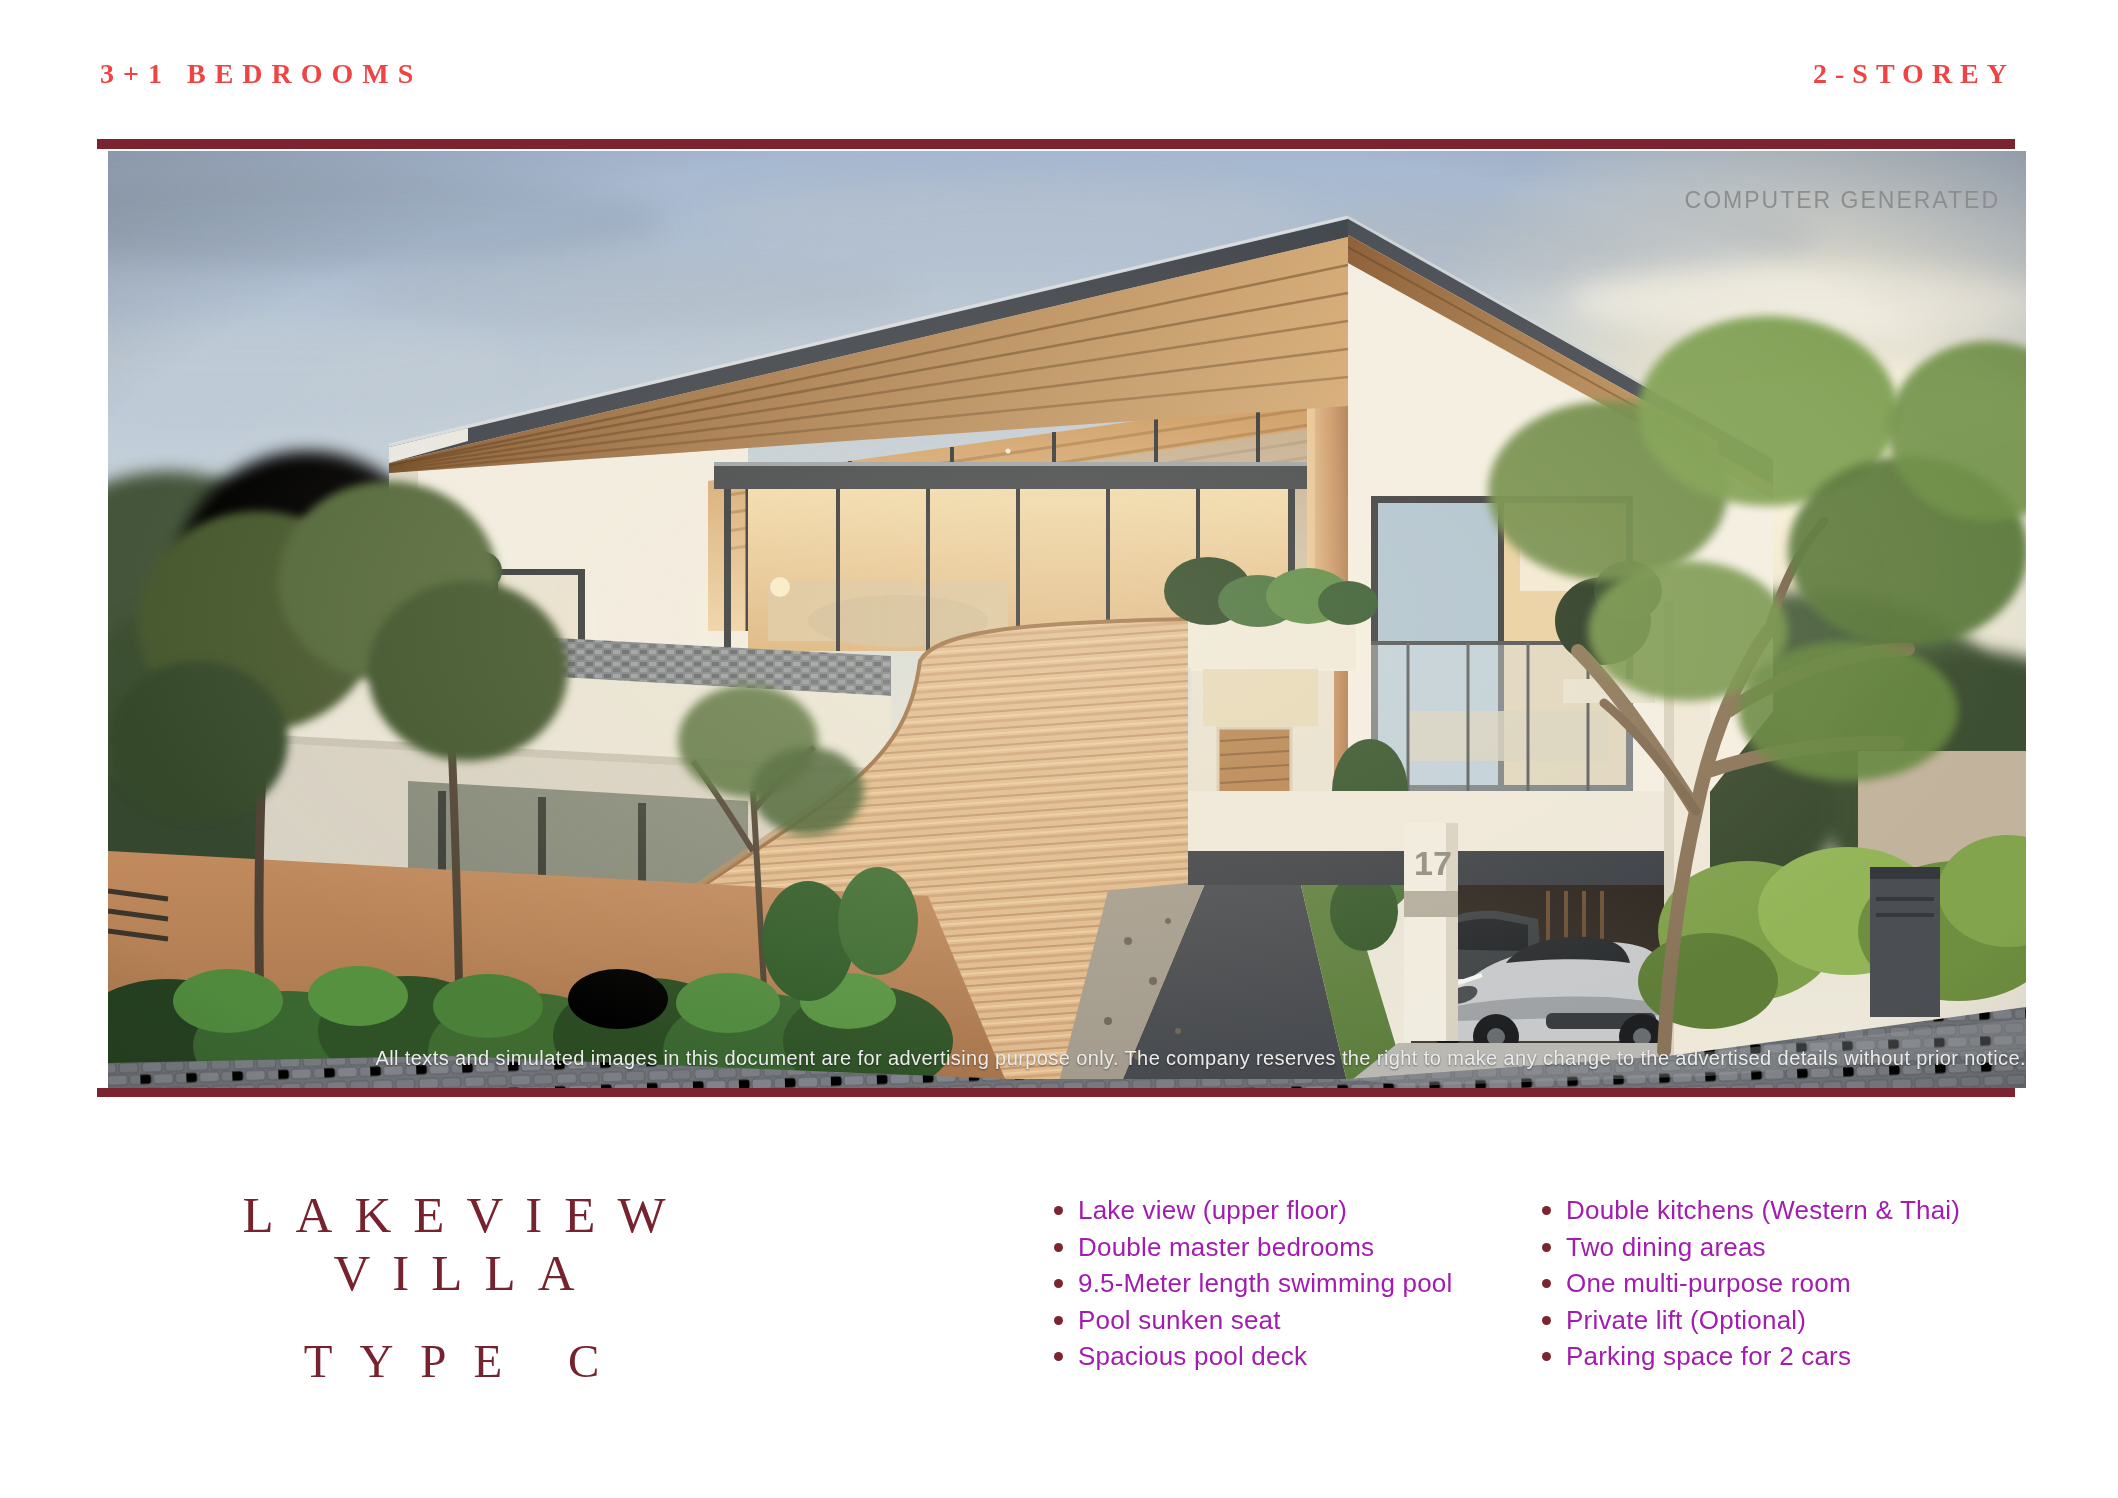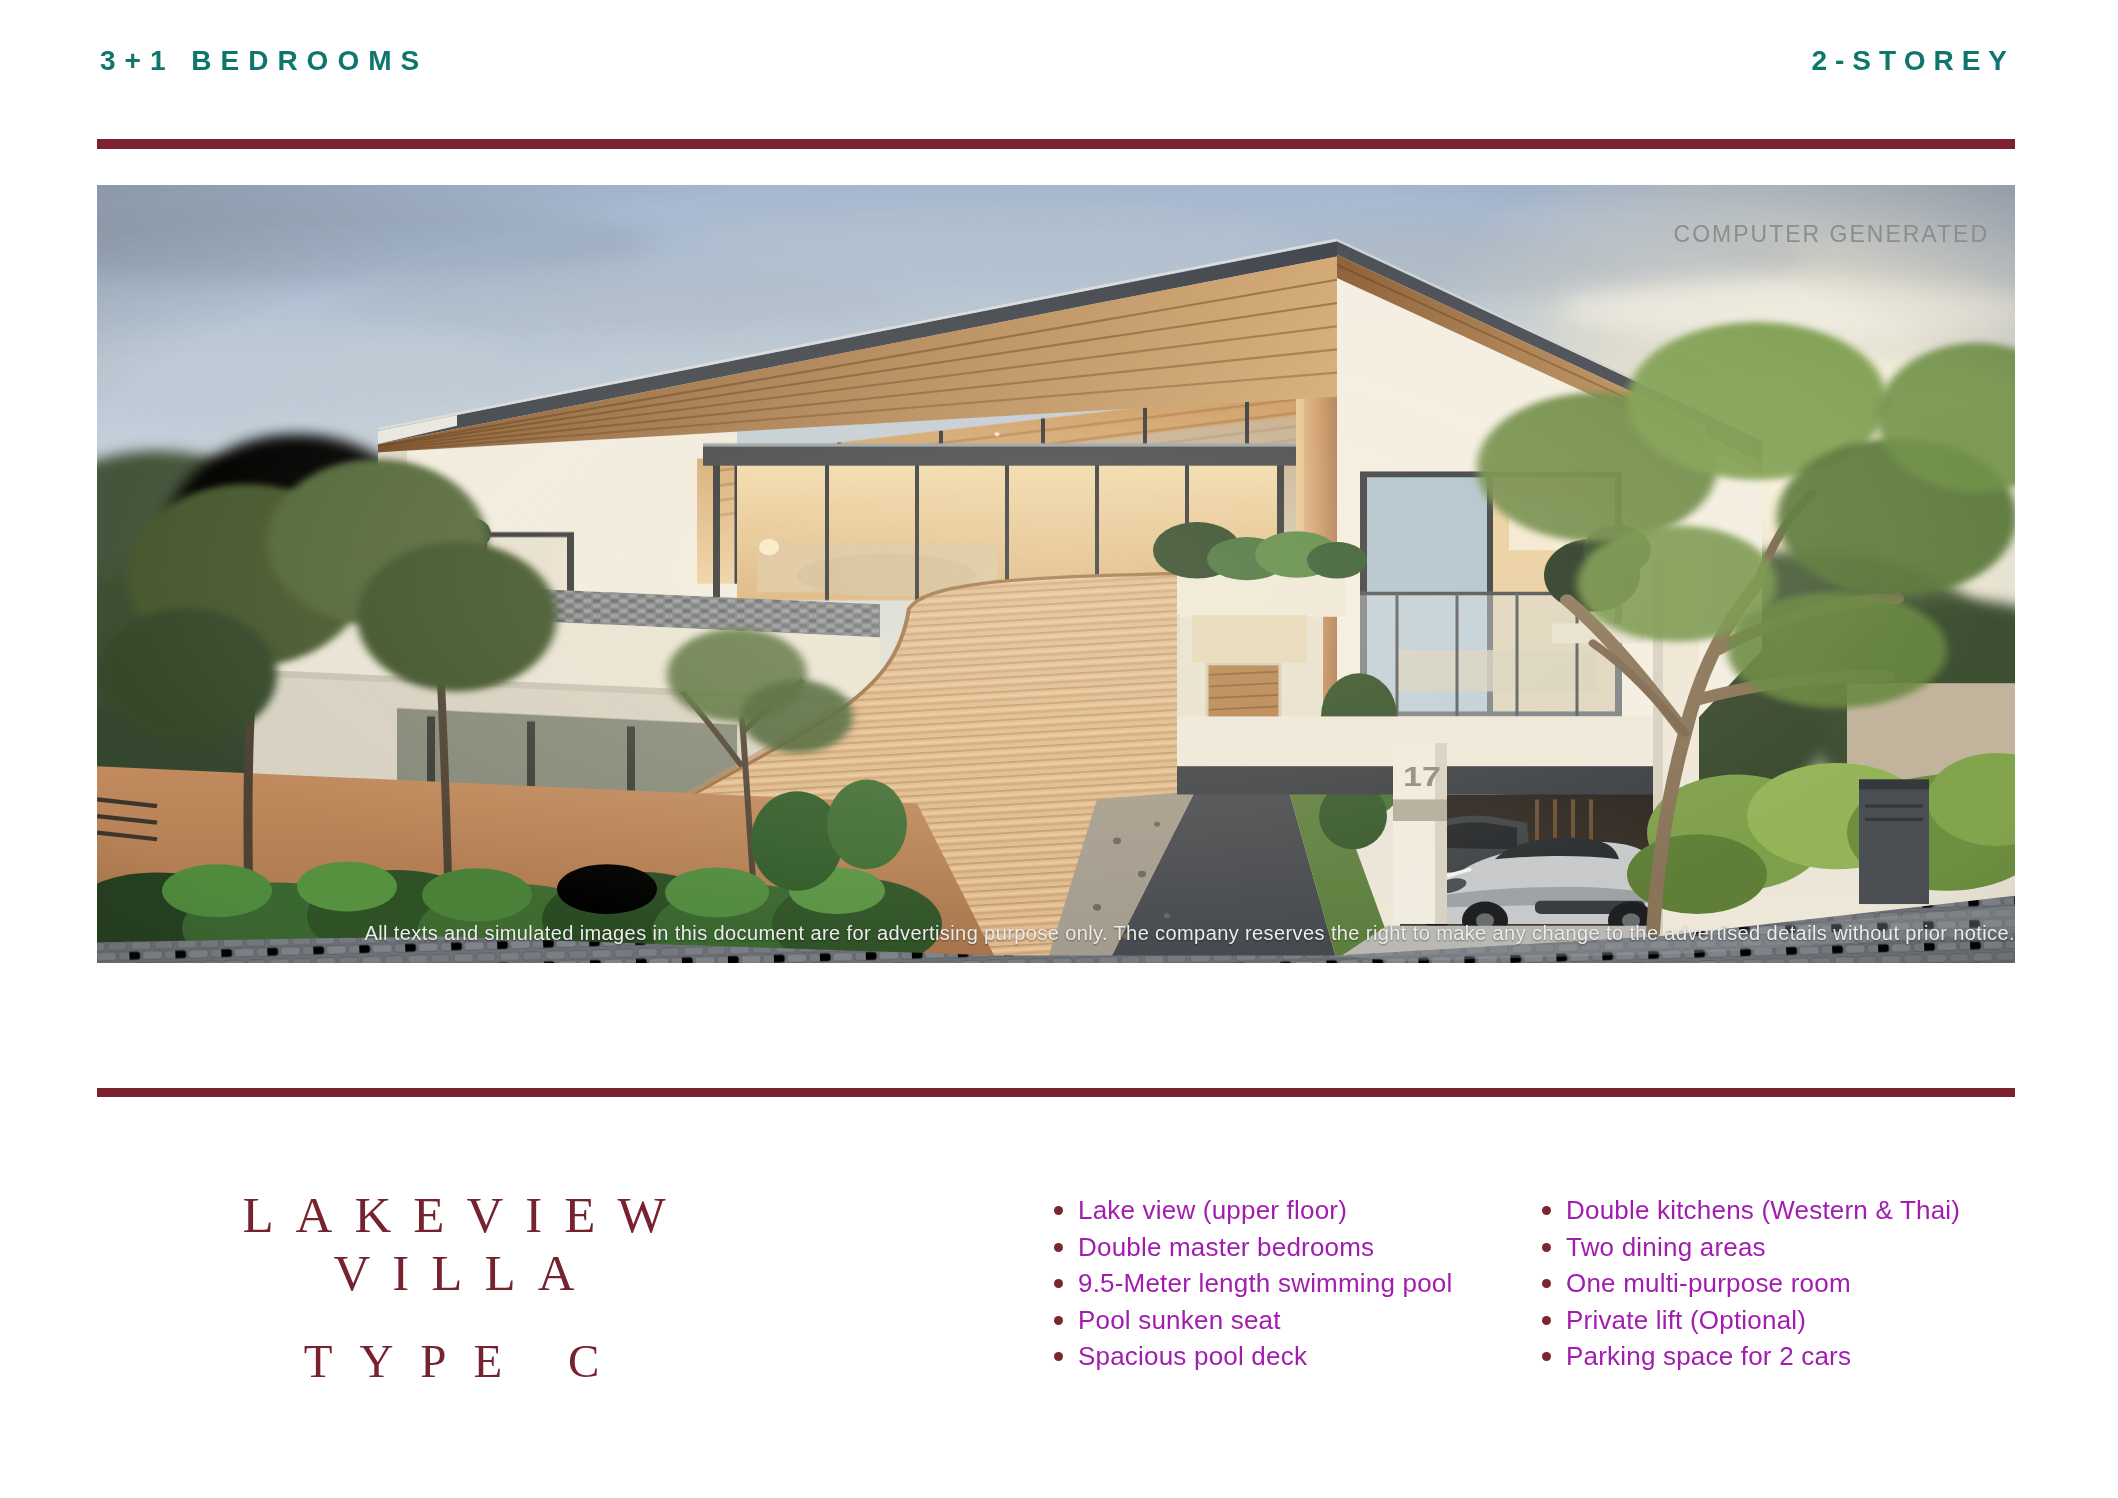--- a/index.html
+++ b/index.html
@@ -1,24 +1,24 @@
 <!DOCTYPE html>
 <html><head>
 <meta charset="utf-8">
 <style>
   html,body{margin:0;padding:0;background:#ffffff;}
   #page{position:relative;width:2118px;height:1498px;background:#ffffff;overflow:hidden;
         font-family:"Liberation Sans", sans-serif;}
-  .hdr{position:absolute;top:45px;font-weight:bold;font-size:28px;letter-spacing:9px;color:#0f766e;}
+  .hdr{position:absolute;top:58px;font-weight:bold;font-size:28px;letter-spacing:9px;color:#ef4444;font-family:Liberation Serif, serif;}
   #hdr-left{left:100px;}
   #hdr-right{right:103px;letter-spacing:8px;}
   .rule{position:absolute;left:97px;width:1918px;background:#7B2430;}
   #rule-top{top:139px;height:10px;}
   #rule-bottom{top:1088px;height:9px;}
-  #photo{position:absolute;left:97px;top:151px;width:1918px;height:778px;overflow:hidden;background:#cfd6da;margin-top:34px;}
+  #photo{position:absolute;left:108px;top:151px;width:1918px;height:937px;overflow:hidden;background:#cfd6da;}
   #photo svg{position:absolute;left:0;top:0;width:100%;height:100%;display:block;}
   #watermark{position:absolute;top:36px;right:26px;color:#8D8D8D;font-size:23px;letter-spacing:2px;}
   #disclaimer{position:absolute;bottom:18px;left:0;width:100%;text-align:right;color:#ececec;
               font-size:20px;letter-spacing:0.4px;text-shadow:0 1px 2px rgba(0,0,0,.45);}
   #title-block{position:absolute;left:115px;top:1178px;width:700px;text-align:center;color:#76232F;
                font-family:"Liberation Serif", serif;}
   #title-line1{font-size:51px;letter-spacing:22px;font-weight:500;margin-top:8px;}
   #title-line2{font-size:47px;letter-spacing:27px;font-weight:500;margin-top:32px;}
   ul.features{position:absolute;top:1192px;margin:0;padding:0;list-style:none;
               font-size:26px;color:#a21caf;letter-spacing:0.2px;}

